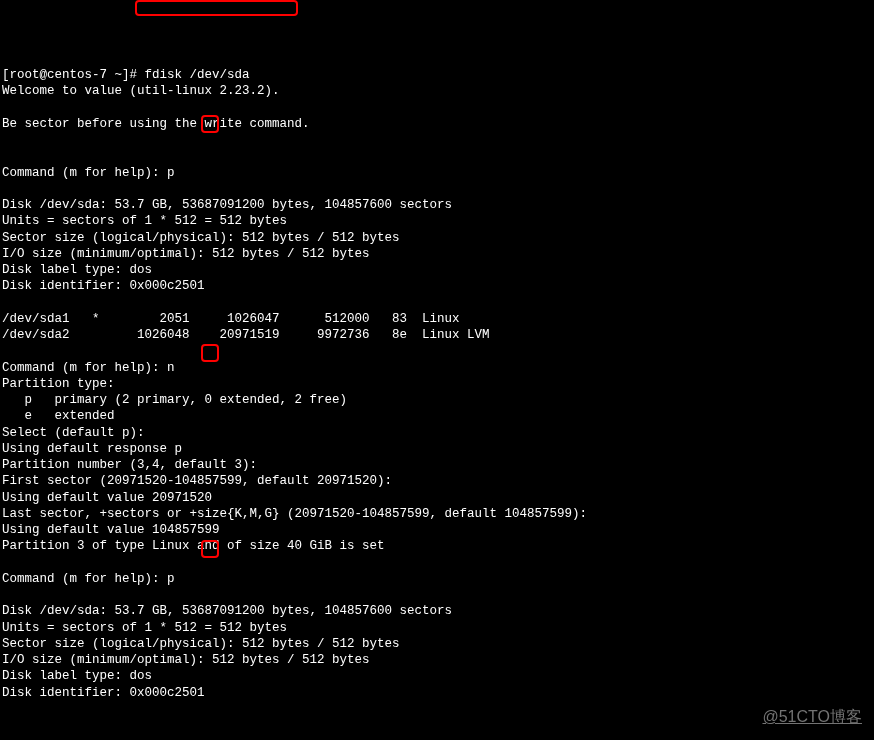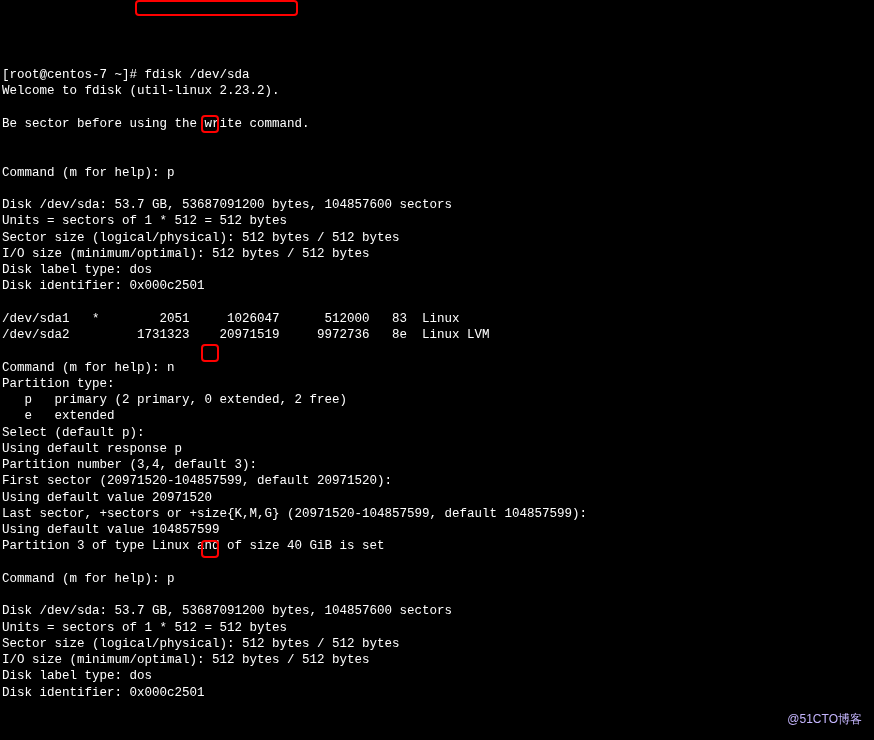--- a/index.html
+++ b/index.html
@@ -47,39 +47,40 @@
     .highlight-p2 {
       top: 540px;
       left: 201px;
       width: 18px;
       height: 18px;
     }
     .watermark {
       position: absolute;
       bottom: 12px;
       right: 12px;
-      color: #c4b5fd;
-      font-size: 12px;
+      color: #737373;
+      font-size: 16px;
       font-family: Arial, sans-serif;
+      text-decoration: underline;
     }
     .terminal-line {
       display: block;
     }
   </style>
 </head>
 <body>
 
 
 
-<div><span class="terminal-line">[root@centos-7 ~]# fdisk /dev/sda</span><span class="terminal-line">Welcome to fdisk (util-linux 2.23.2).</span>
+<div><span class="terminal-line">[root@centos-7 ~]# fdisk /dev/sda</span><span class="terminal-line">Welcome to value (util-linux 2.23.2).</span>
 <span class="terminal-line">Be sector before using the write command.</span>
 
 <span class="terminal-line"><span>Command (m for help): </span><span>p</span></span>
 <span class="terminal-line">Disk /dev/sda: 53.7 GB, 53687091200 bytes, 104857600 sectors</span><span class="terminal-line">Units = sectors of 1 * 512 = 512 bytes</span><span class="terminal-line">Sector size (logical/physical): 512 bytes / 512 bytes</span><span class="terminal-line">I/O size (minimum/optimal): 512 bytes / 512 bytes</span><span class="terminal-line">Disk label type: dos</span><span class="terminal-line">Disk identifier: 0x000c2501</span>
-<span class="terminal-line">/dev/sda1   *        2051     1026047      512000   83  Linux</span><span class="terminal-line">/dev/sda2         1731323    20971519     9972736   8e  Linux LVM</span>
+<span class="terminal-line">/dev/sda1   *        2051     1026047      512000   83  Linux</span><span class="terminal-line">/dev/sda2         1026048    20971519     9972736   8e  Linux LVM</span>
 <span class="terminal-line"><span>Command (m for help): </span><span>n</span></span><span class="terminal-line">Partition type:</span><span class="terminal-line">   p   primary (2 primary, 0 extended, 2 free)</span><span class="terminal-line">   e   extended</span><span class="terminal-line">Select (default p):</span><span class="terminal-line">Using default response p</span><span class="terminal-line">Partition number (3,4, default 3):</span><span class="terminal-line">First sector (20971520-104857599, default 20971520):</span><span class="terminal-line">Using default value 20971520</span><span class="terminal-line">Last sector, +sectors or +size{K,M,G} (20971520-104857599, default 104857599):</span><span class="terminal-line">Using default value 104857599</span><span class="terminal-line">Partition 3 of type Linux and of size 40 GiB is set</span>
 <span class="terminal-line"><span>Command (m for help): </span><span>p</span></span>
 <span class="terminal-line">Disk /dev/sda: 53.7 GB, 53687091200 bytes, 104857600 sectors</span><span class="terminal-line">Units = sectors of 1 * 512 = 512 bytes</span><span class="terminal-line">Sector size (logical/physical): 512 bytes / 512 bytes</span><span class="terminal-line">I/O size (minimum/optimal): 512 bytes / 512 bytes</span><span class="terminal-line">Disk label type: dos</span><span class="terminal-line">Disk identifier: 0x000c2501</span>
 </div>
 
 <div class="highlight-box highlight-cmd"></div>
 <div class="highlight-box highlight-p1"></div>
 <div class="highlight-box highlight-n"></div>
 <div class="highlight-box highlight-p2"></div>
 

